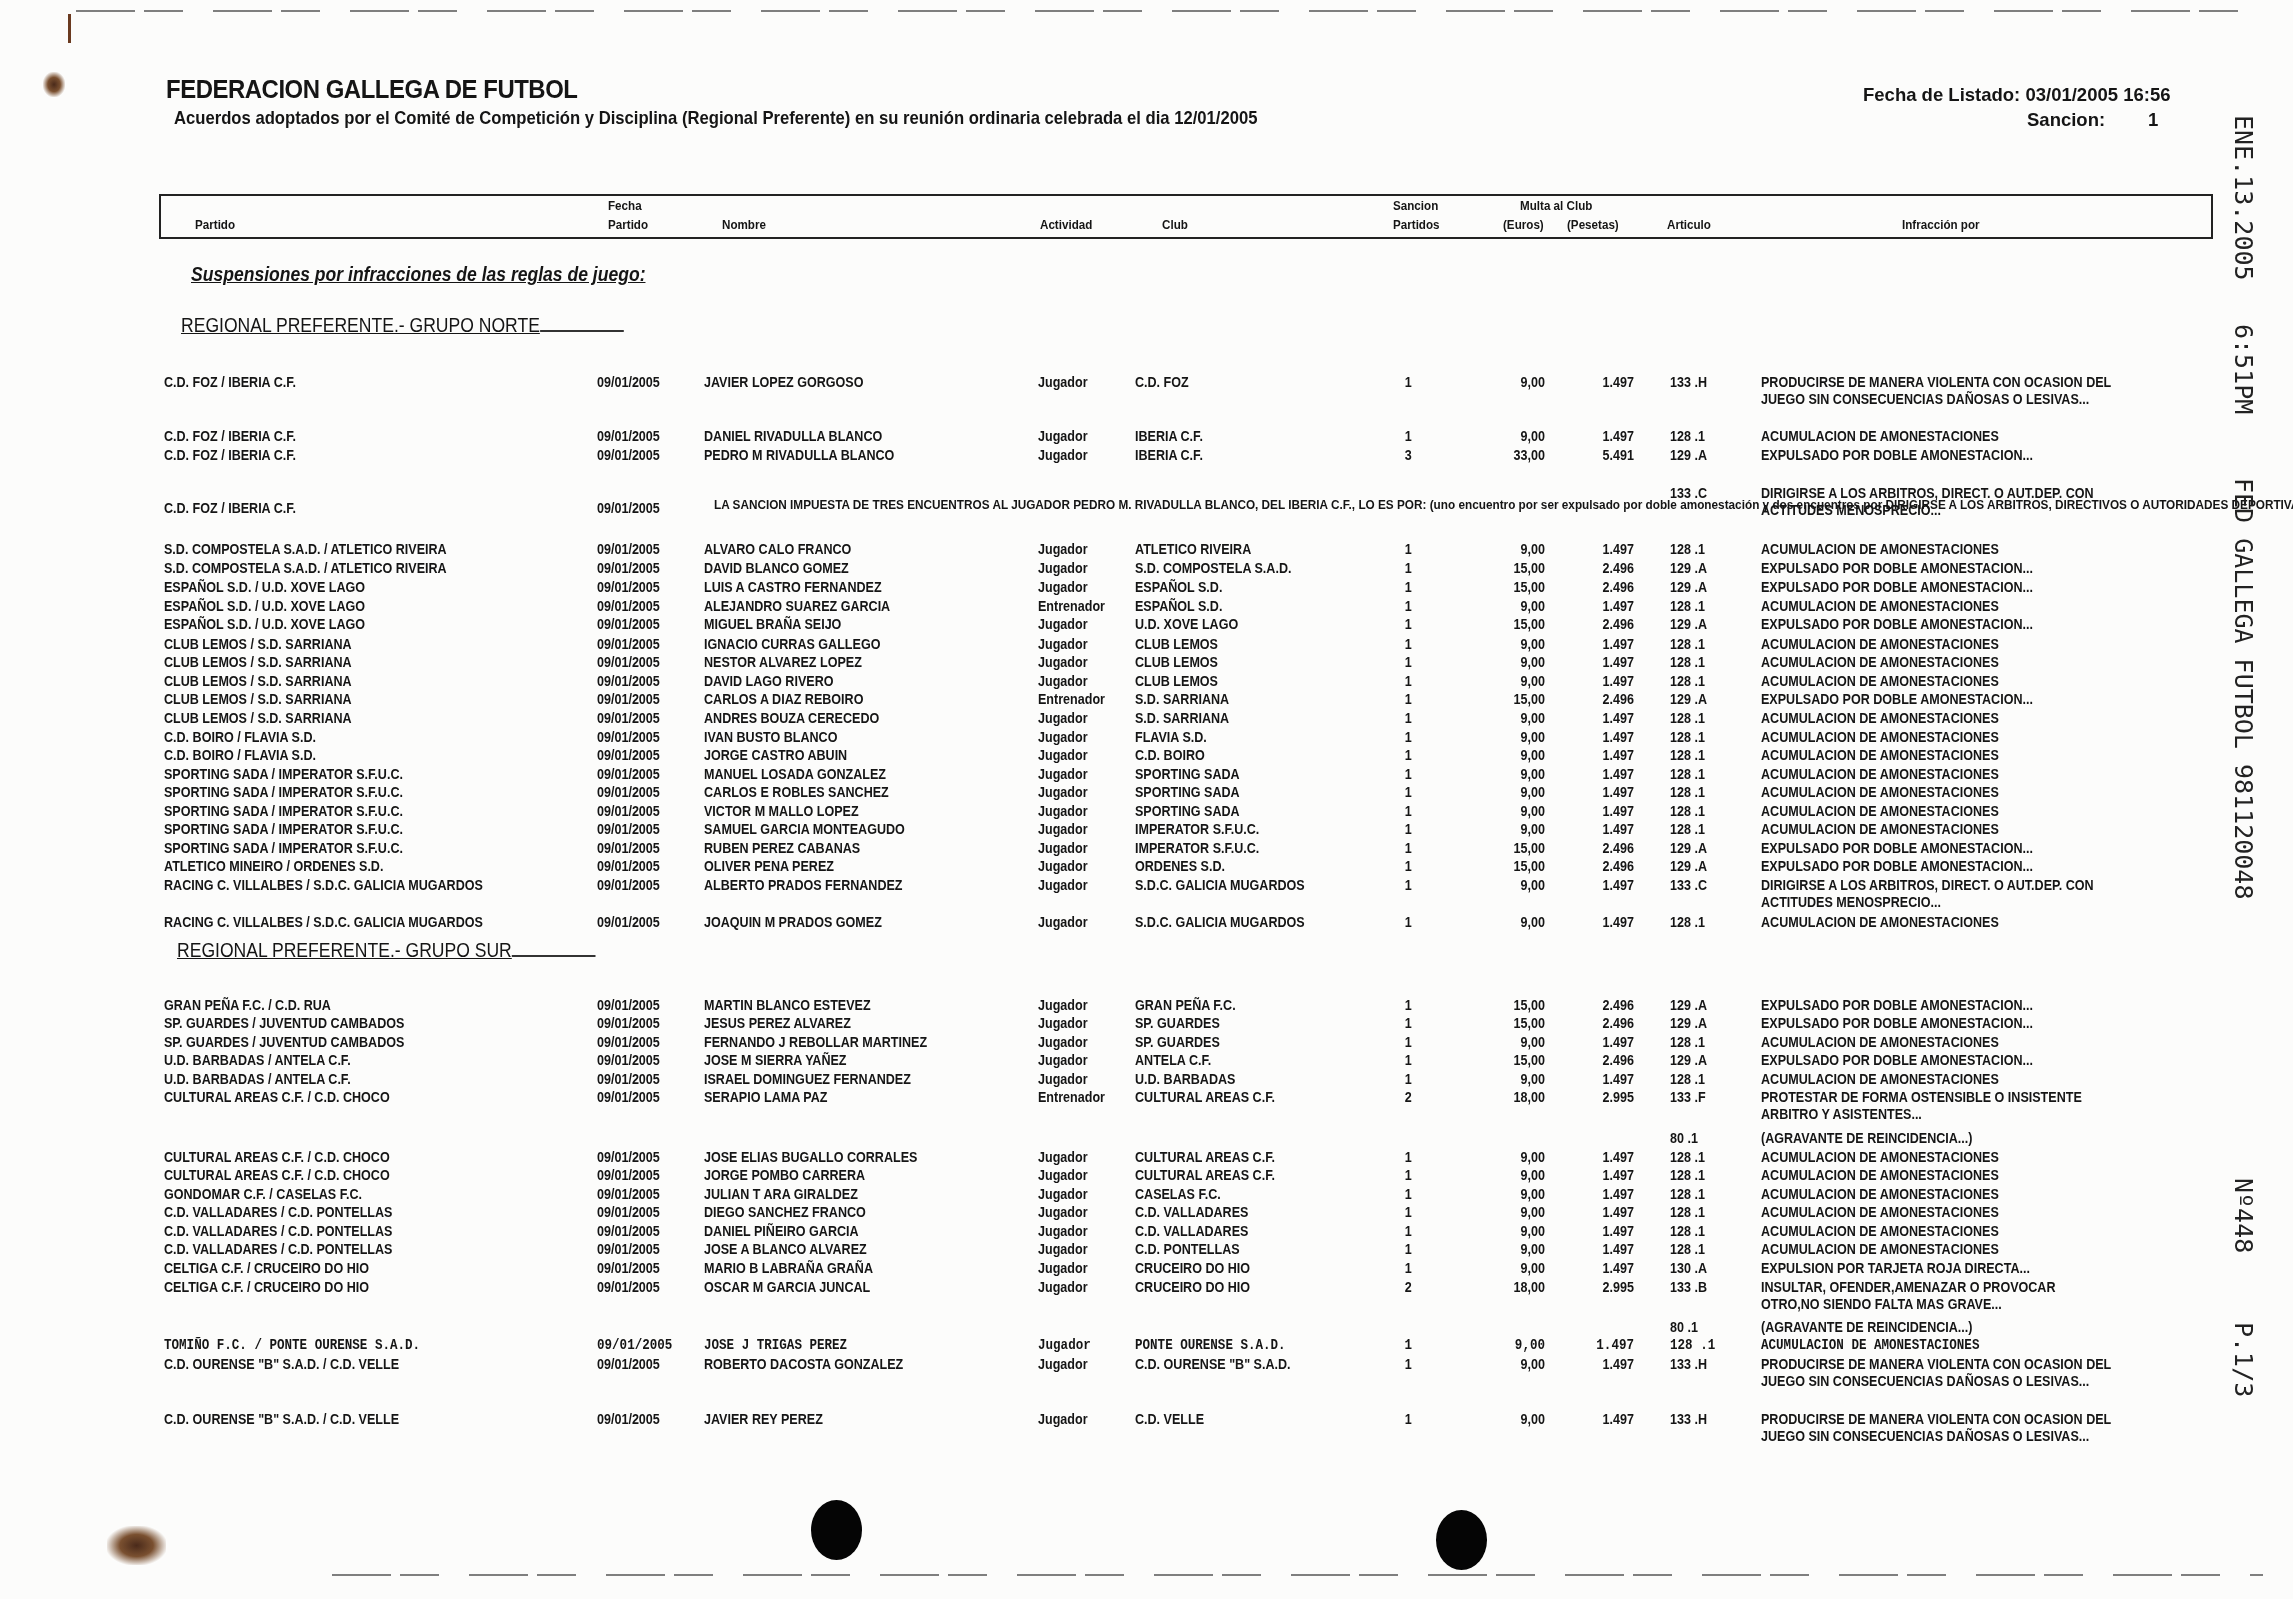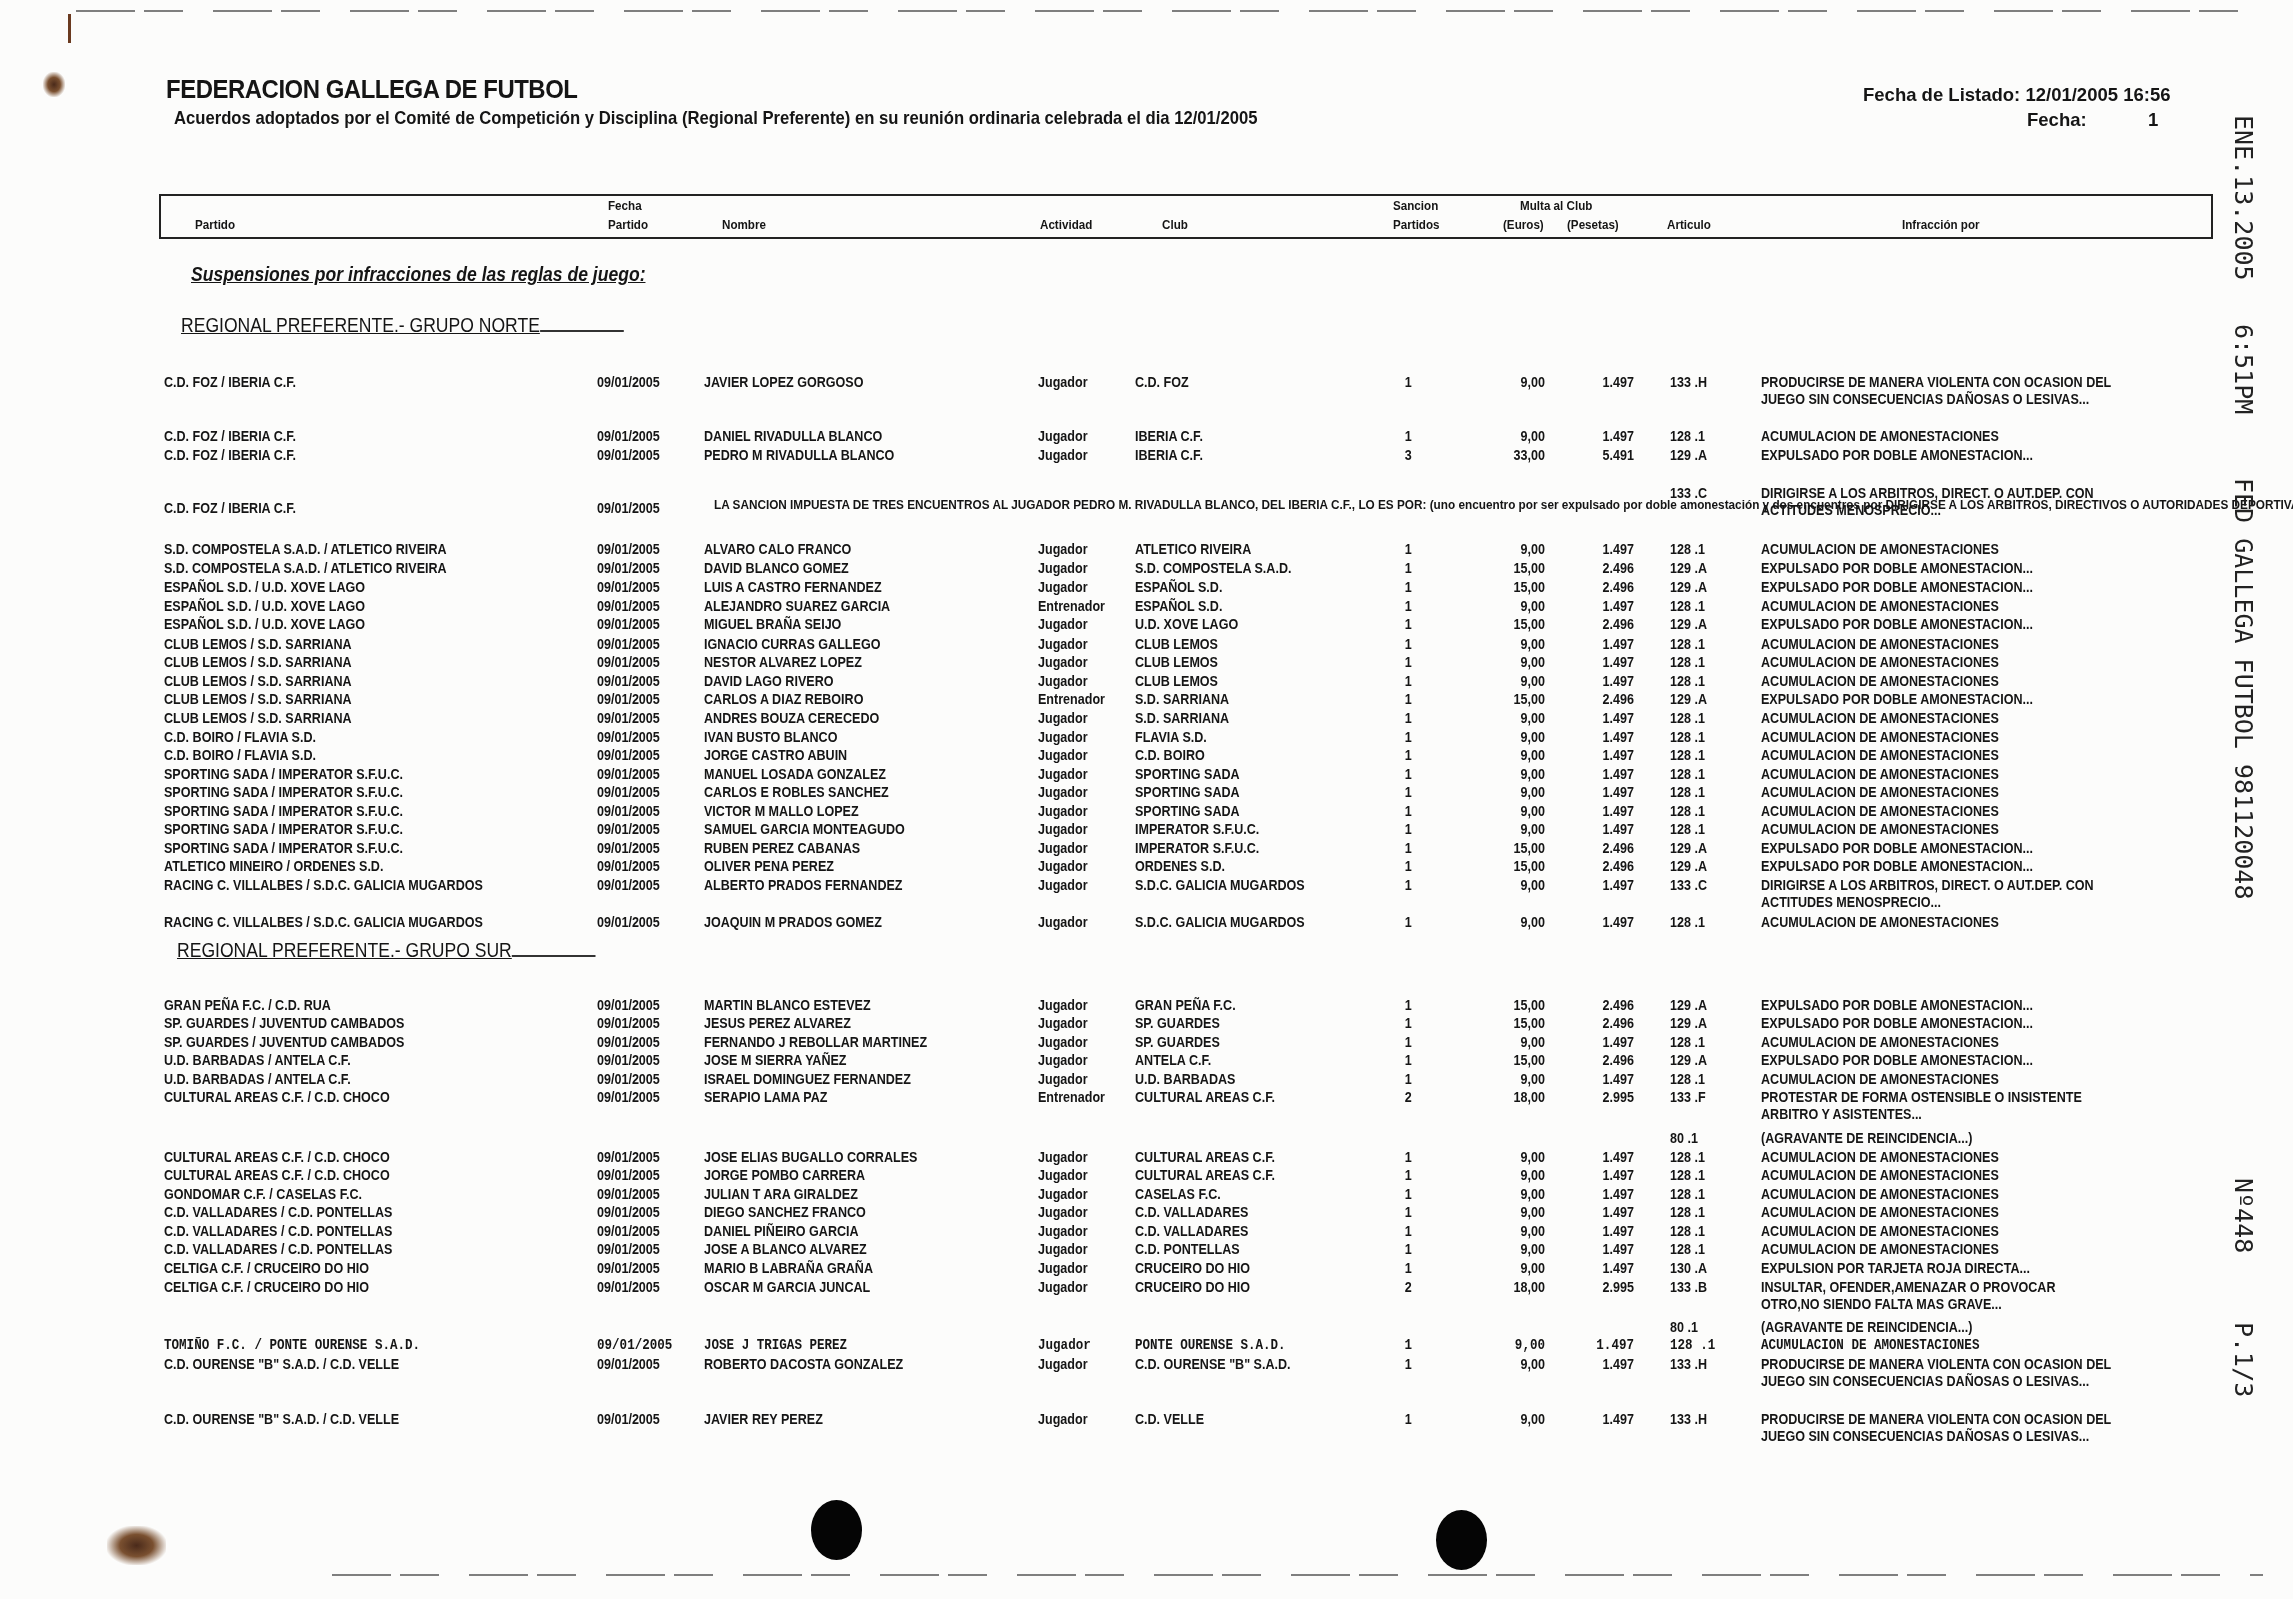--- a/index.html
+++ b/index.html
@@ -38,22 +38,22 @@
 </style>
 </head>
 <body>
 
 <div class="scanline" style="left:76px;top:9.8px;width:2185px;"></div>
 <div class="scanline" style="left:332px;top:1574px;width:1931px;"></div>
 <div class="abs" style="left:68px;top:13.7px;width:2.9px;height:29px;background:#6a3a20;"></div>
 
 <div id="title" class="abs">FEDERACION GALLEGA DE FUTBOL</div>
 <div id="subtitle" class="abs">Acuerdos adoptados por el  Comité de Competición y Disciplina (Regional Preferente) en su reunión ordinaria celebrada el dia 12/01/2005</div>
-<div id="listdate" class="abs">Fecha de Listado: 12/01/2005 16:56</div>
-<div id="pagina" class="abs">Fecha:</div>
+<div id="listdate" class="abs">Fecha de Listado: 03/01/2005 16:56</div>
+<div id="pagina" class="abs">Sancion:</div>
 <div id="pagina-num" class="abs">1</div>
 
 <div id="hdrbox" class="abs">
   <div class="hd" style="left:34px;top:20.5px;">Partido</div>
   <div class="hd" style="left:447px;top:2px;">Fecha</div>
   <div class="hd" style="left:447px;top:20.5px;">Partido</div>
   <div class="hd" style="left:561px;top:20.5px;">Nombre</div>
   <div class="hd" style="left:879px;top:20.5px;">Actividad</div>
   <div class="hd" style="left:1001px;top:20.5px;">Club</div>
   <div class="hd" style="left:1232px;top:2px;">Sancion</div>

